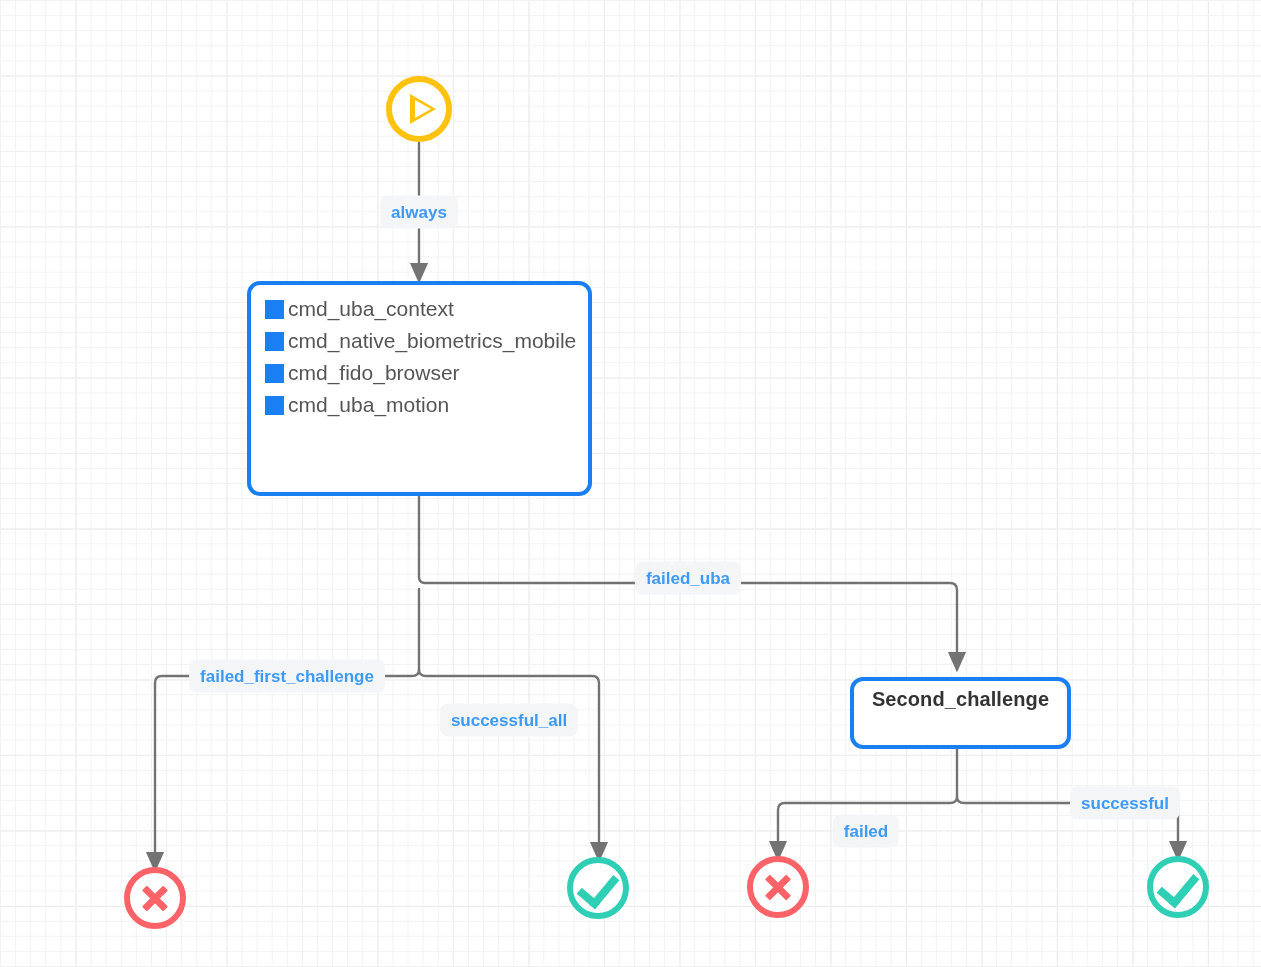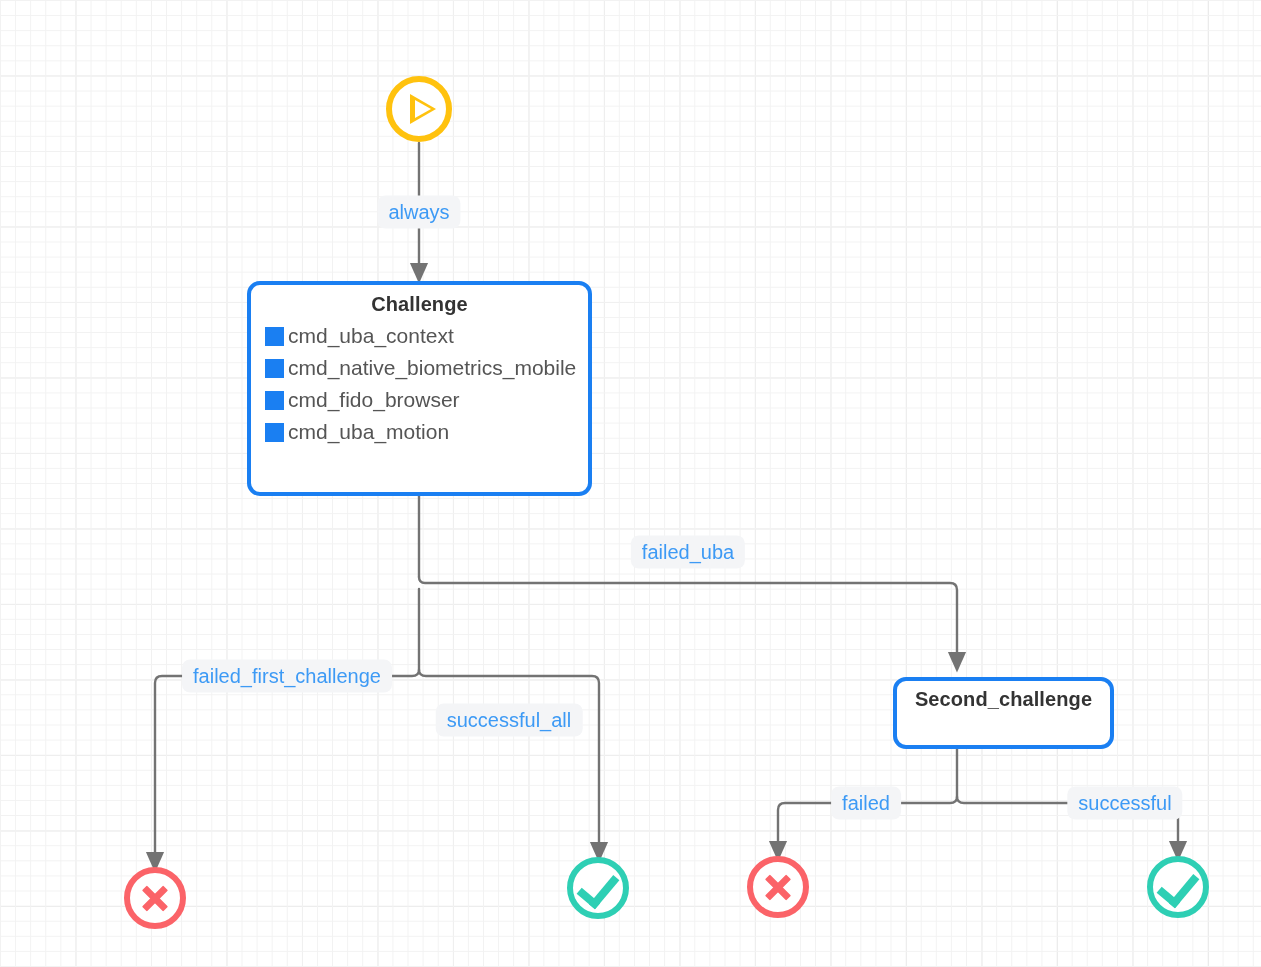--- a/index.html
+++ b/index.html
@@ -62,26 +62,27 @@
     height: 19px;
     background: #1a7ff2;
     flex: 0 0 auto;
   }
 
   
   .edge-label {
     position: absolute;
     background: #f4f5f7;
     color: #3d9af5;
-    font-size: 20px;
+    font-size: 17px;
     line-height: 17px;
     padding: 8px 11px;
     border-radius: 8px;
     white-space: nowrap;
     transform: translate(-50%, -50%);
+    font-weight: bold;
   }
 
   
   .circle-node {
     position: absolute;
     box-sizing: border-box;
     border-radius: 50%;
     background: #ffffff;
     transform: translate(-50%, -50%);
   }
@@ -176,52 +177,51 @@
 
       <path d="M 957 797 Q 957 803 964 803 L 1171 803 Q 1178 803 1178 810 L 1178 851" marker-end="url(#arrow)"></path>
     </g>
   </svg>
 
   <div class="circle-node start-node" style="left:419px; top:109px;">
     <span class="tri"></span>
   </div>
 
   <div class="node-box" style="left:247px; top:281px; width:345px; height:215px;">
-    <div class="node-title">Challenge</div>
     <div class="node-item">
       <span class="sq"></span>
       <span>cmd_uba_context</span>
     </div>
     <div class="node-item">
       <span class="sq"></span>
       <span>cmd_native_biometrics_mobile</span>
     </div>
     <div class="node-item">
       <span class="sq"></span>
       <span>cmd_fido_browser</span>
     </div>
     <div class="node-item">
       <span class="sq"></span>
       <span>cmd_uba_motion</span>
     </div>
   </div>
 
-  <div class="node-box" style="left:893px; top:677px; width:221px; height:72px; padding-top:7px;">
+  <div class="node-box" style="left:850px; top:677px; width:221px; height:72px; padding-top:7px;">
     <div class="node-title">Second_challenge</div>
   </div>
 
   <div class="edge-label" style="left:419px; top:212px;">always</div>
 
-  <div class="edge-label" style="left:688px; top:552px;">failed_uba</div>
+  <div class="edge-label" style="left:688px; top:578px;">failed_uba</div>
 
   <div class="edge-label" style="left:287px; top:676px;">failed_first_challenge</div>
 
   <div class="edge-label" style="left:509px; top:676px;margin-top:44px;">successful_all</div>
 
-  <div class="edge-label" style="left:866px; top:803px;">failed</div>
+  <div class="edge-label" style="left:866px; top:831px;">failed</div>
 
   <div class="edge-label" style="left:1125px; top:803px;text-align:center;">successful</div>
 
   <div class="circle-node fail-node" style="left:155px; top:898px;">
     <span class="bar a"></span>
     <span class="bar b"></span>
   </div>
 
   <div class="circle-node ok-node" style="left:598px; top:888px;">
     <span class="chk"></span>

